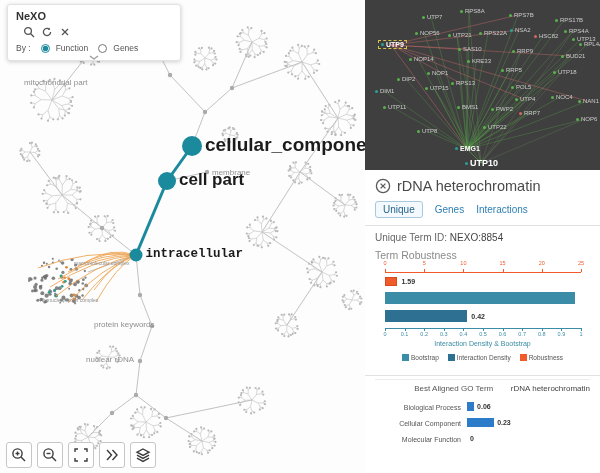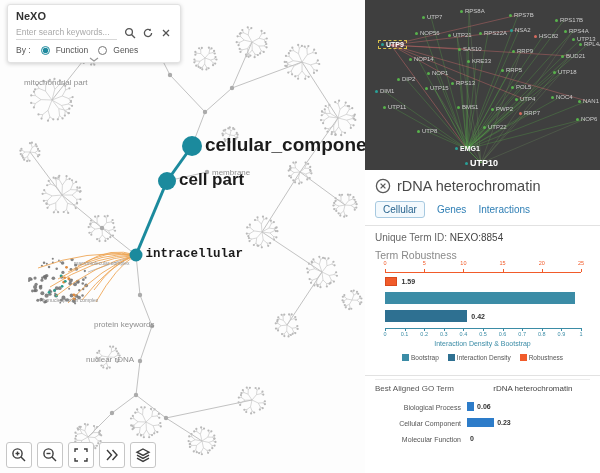--- a/index.html
+++ b/index.html
@@ -58,21 +58,21 @@
   .axisline{position:absolute;height:0;border-top-style:solid;border-top-width:1px;}
   .tick-num{position:absolute;transform:translateX(-50%);font-size:5.5px;line-height:1;}
   .tickmark{position:absolute;width:0;border-left-width:1px;border-left-style:solid;}
   .hbar{position:absolute;box-sizing:border-box;}
   .bar-val{position:absolute;font-size:7px;color:#333;font-weight:bold;line-height:1;}
   .axis-caption{position:absolute;left:0;right:0;text-align:center;font-size:7px;color:#3b8ca6;}
   .legend{position:absolute;left:0;right:0;display:flex;justify-content:center;gap:9px;align-items:center;font-size:6.5px;color:#555;}
   .legend span{display:flex;align-items:center;gap:2px;}
   .legend i{width:7px;height:7px;display:inline-block;flex:none;}
   .go-rows{margin-top:3px;font-size:8px;color:#555;}
-  .go-row{display:flex;border-top:1px solid #ececec;padding:4px 0;}
+  .go-row{display:flex;border-top:1px solid #ececec;padding:4px 0;text-align:right;}
   .go-row .k{width:55%;}
   .go-row .v{width:45%;color:#444;}
   .go-label{position:absolute;width:86px;text-align:right;color:#555;font-size:7px;line-height:1;}
 </style>
 </head>
 <body>
 
 <div id="stage">
 
   <div id="tree-panel">
@@ -1594,21 +1594,20 @@
         <line x1="192" y1="146" x2="167" y2="181" stroke="#1b8a9d" stroke-width="3"></line>
         <line x1="167" y1="181" x2="136" y2="255" stroke="#1b8a9d" stroke-width="3"></line>
         <circle cx="192" cy="146" r="10" fill="#1b8a9d"></circle>
         <circle cx="167" cy="181" r="9" fill="#1b8a9d"></circle>
         <circle cx="136" cy="255" r="6.5" fill="#1b8a9d"></circle>
       </svg>
 
     <div id="search-panel">
       <div class="sp-title">NeXO</div>
       <div class="sp-row">
-        <input id="search-input" placeholder="Enter search keywords..." style="">
         <div class="sp-icons">
           <span class="sp-icon">
             <svg width="12" height="12" viewBox="0 0 12 12">
                 <circle cx="5" cy="5" r="3.4"></circle>
                 <line x1="7.7" y1="7.7" x2="11" y2="11"></line>
               </svg>
           </span>
           <span class="sp-icon">
             <svg width="12" height="12" viewBox="0 0 12 12">
                 <path d="M9.6 6a3.6 3.6 0 1 1-1.1-2.6"></path>
@@ -1898,21 +1897,21 @@
       <span class="dp-close">
         <svg width="16" height="16" viewBox="0 0 16 16">
             <circle cx="8" cy="8" r="6.6"></circle>
             <line x1="5.6" y1="5.6" x2="10.4" y2="10.4"></line>
             <line x1="10.4" y1="5.6" x2="5.6" y2="10.4"></line>
           </svg>
       </span>
       <span class="dp-title">rDNA heterochromatin</span>
     </div>
     <div class="dp-tabs">
-      <span class="tab active">Cellular</span>
+      <span class="tab active">Unique</span>
       <span class="tab">Genes</span>
       <span class="tab">Interactions</span>
     </div>
     <div class="dp-divider"></div>
     <div class="dp-termid">
       <span>Unique Term ID:</span>
       <b>NEXO:8854</b>
     </div>
     <div class="dp-section">Term Robustness</div>
     <div id="robustness-chart">

